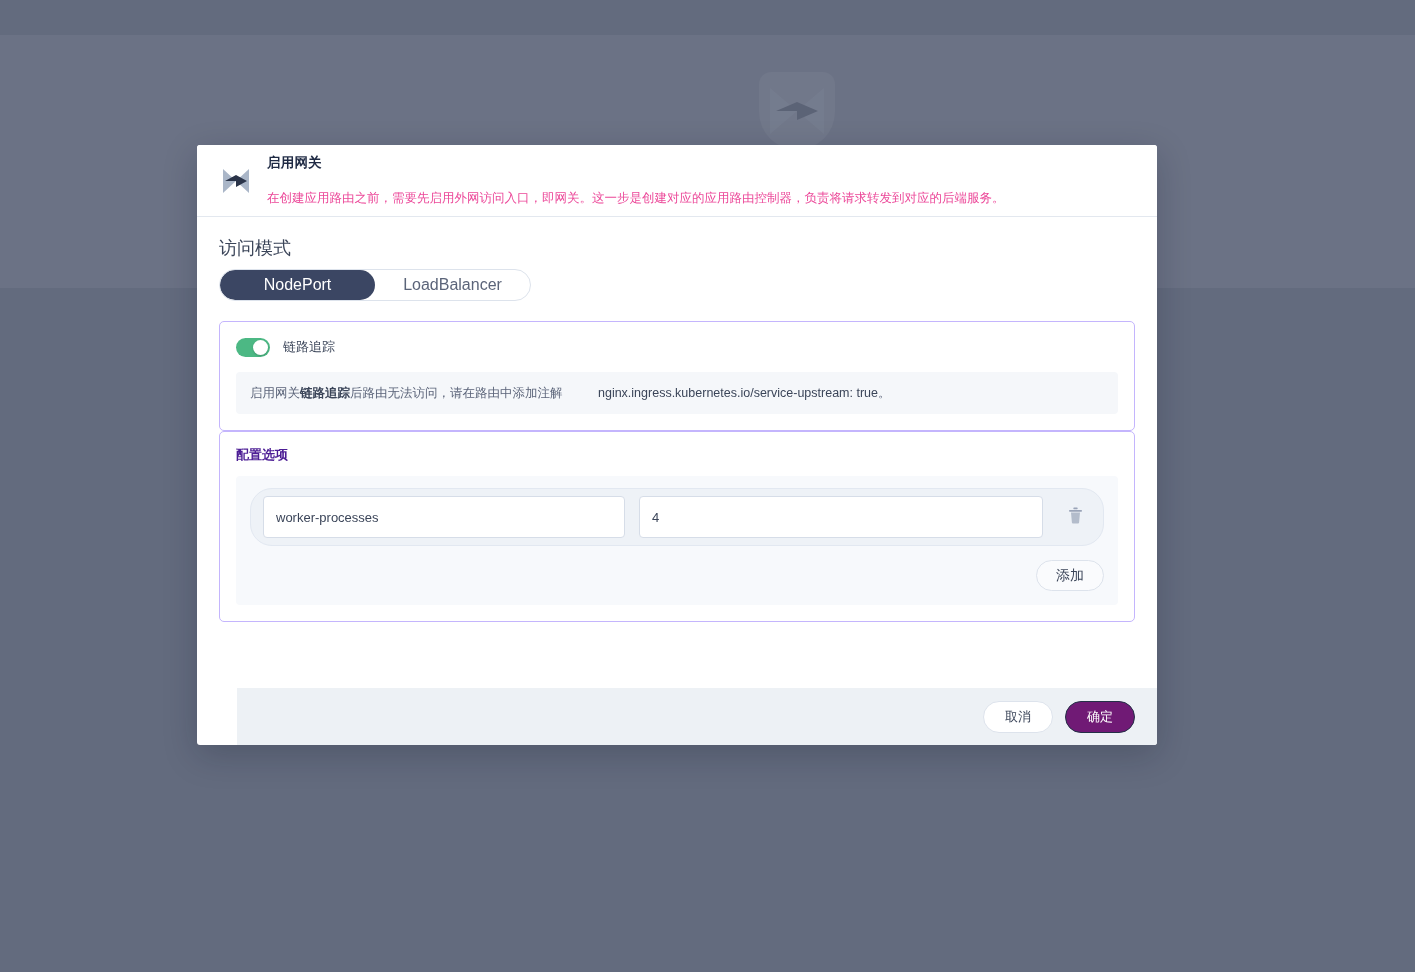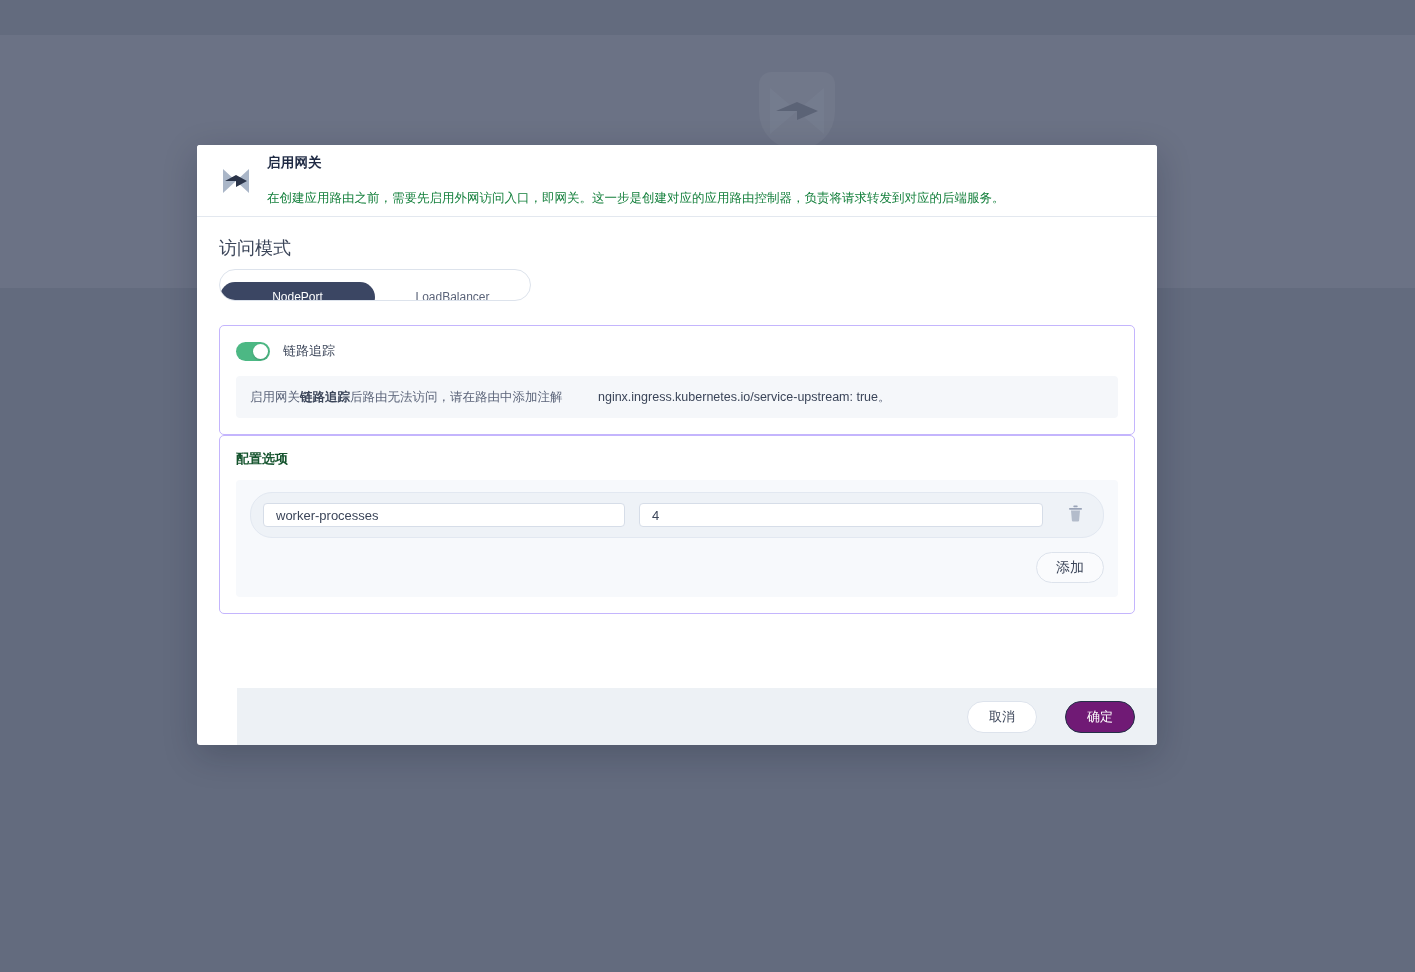--- a/index.html
+++ b/index.html
@@ -77,21 +77,21 @@
   .header-text { display: flex; flex-direction: column; justify-content: center; }
   .modal-title {
     font-size: 13.5px;
     font-weight: bold;
     color: #1f2a44;
     line-height: 20px;
     letter-spacing: .2px;
   }
   .modal-subtitle {
     font-size: 12.5px;
-    color: #15803d;
+    color: #ec4899;
     line-height: 20px;
     margin-top: 15px;
     white-space: nowrap;
   }
 
   
   .modal-body {
     flex: 1 1 auto;
     padding: 22px 22px 0 22px;
     overflow: hidden;
@@ -114,26 +114,25 @@
     padding: 0;
     height: 32px;
     overflow: hidden;
   }
   .seg-item {
     min-width: 155px;
     height: 30px;
     display: flex;
     align-items: center;
     justify-content: center;
-    font-size: 12px;
+    font-size: 16px;
     color: #5b6479;
     cursor: pointer;
     user-select: none;
     border-radius: 18px;
-    margin-top: 12px;
   }
   .seg-item.active {
     background: #3b4663;
     color: #ffffff;
   }
 
   
   .cards {
     margin-top: 20px;
   }
@@ -181,40 +180,40 @@
     font-size: 12.5px;
     color: #5b6479;
     line-height: 20px;
   }
   .hint-strip b { color: #3b4559; font-weight: bold; }
   .hint-code { color: #3b4559; padding-left: 32px; }
 
   
   .card-title {
     font-size: 13px;
-    color: #14532d;
+    color: #4c1d95;
     font-weight: bold;
     margin-bottom: 12px;
   }
   .inner-panel {
     background: #f7f9fc;
     border-radius: 4px;
     padding: 12px 14px 14px 14px;
   }
   .kv-row {
     display: flex;
     align-items: center;
     gap: 14px;
     background: #eef2f7;
     border: 1px solid #e2e8f1;
     border-radius: 22px;
     padding: 7px 10px 7px 12px;
   }
   .kv-input {
-    height: 24px;
+    height: 42px;
     border: 1px solid #d6dde8;
     border-radius: 4px;
     background: #ffffff;
     font-size: 13px;
     color: #3b4559;
     padding: 0 12px;
     font-family: "Liberation Sans", sans-serif;
     outline: none;
   }
   .kv-key { flex: 0 0 362px; width: 362px; }
@@ -248,21 +247,21 @@
   }
 
   
   .modal-footer {
     flex: 0 0 57px;
     height: 57px;
     background: #edf1f5;
     display: flex;
     align-items: center;
     justify-content: flex-end;
-    gap: 28px;
+    gap: 12px;
     padding: 0 22px;
     margin-left: 40px;
   }
   .btn {
     height: 32px;
     min-width: 70px;
     padding: 0 20px;
     border-radius: 16px;
     font-size: 13px;
     cursor: pointer;

